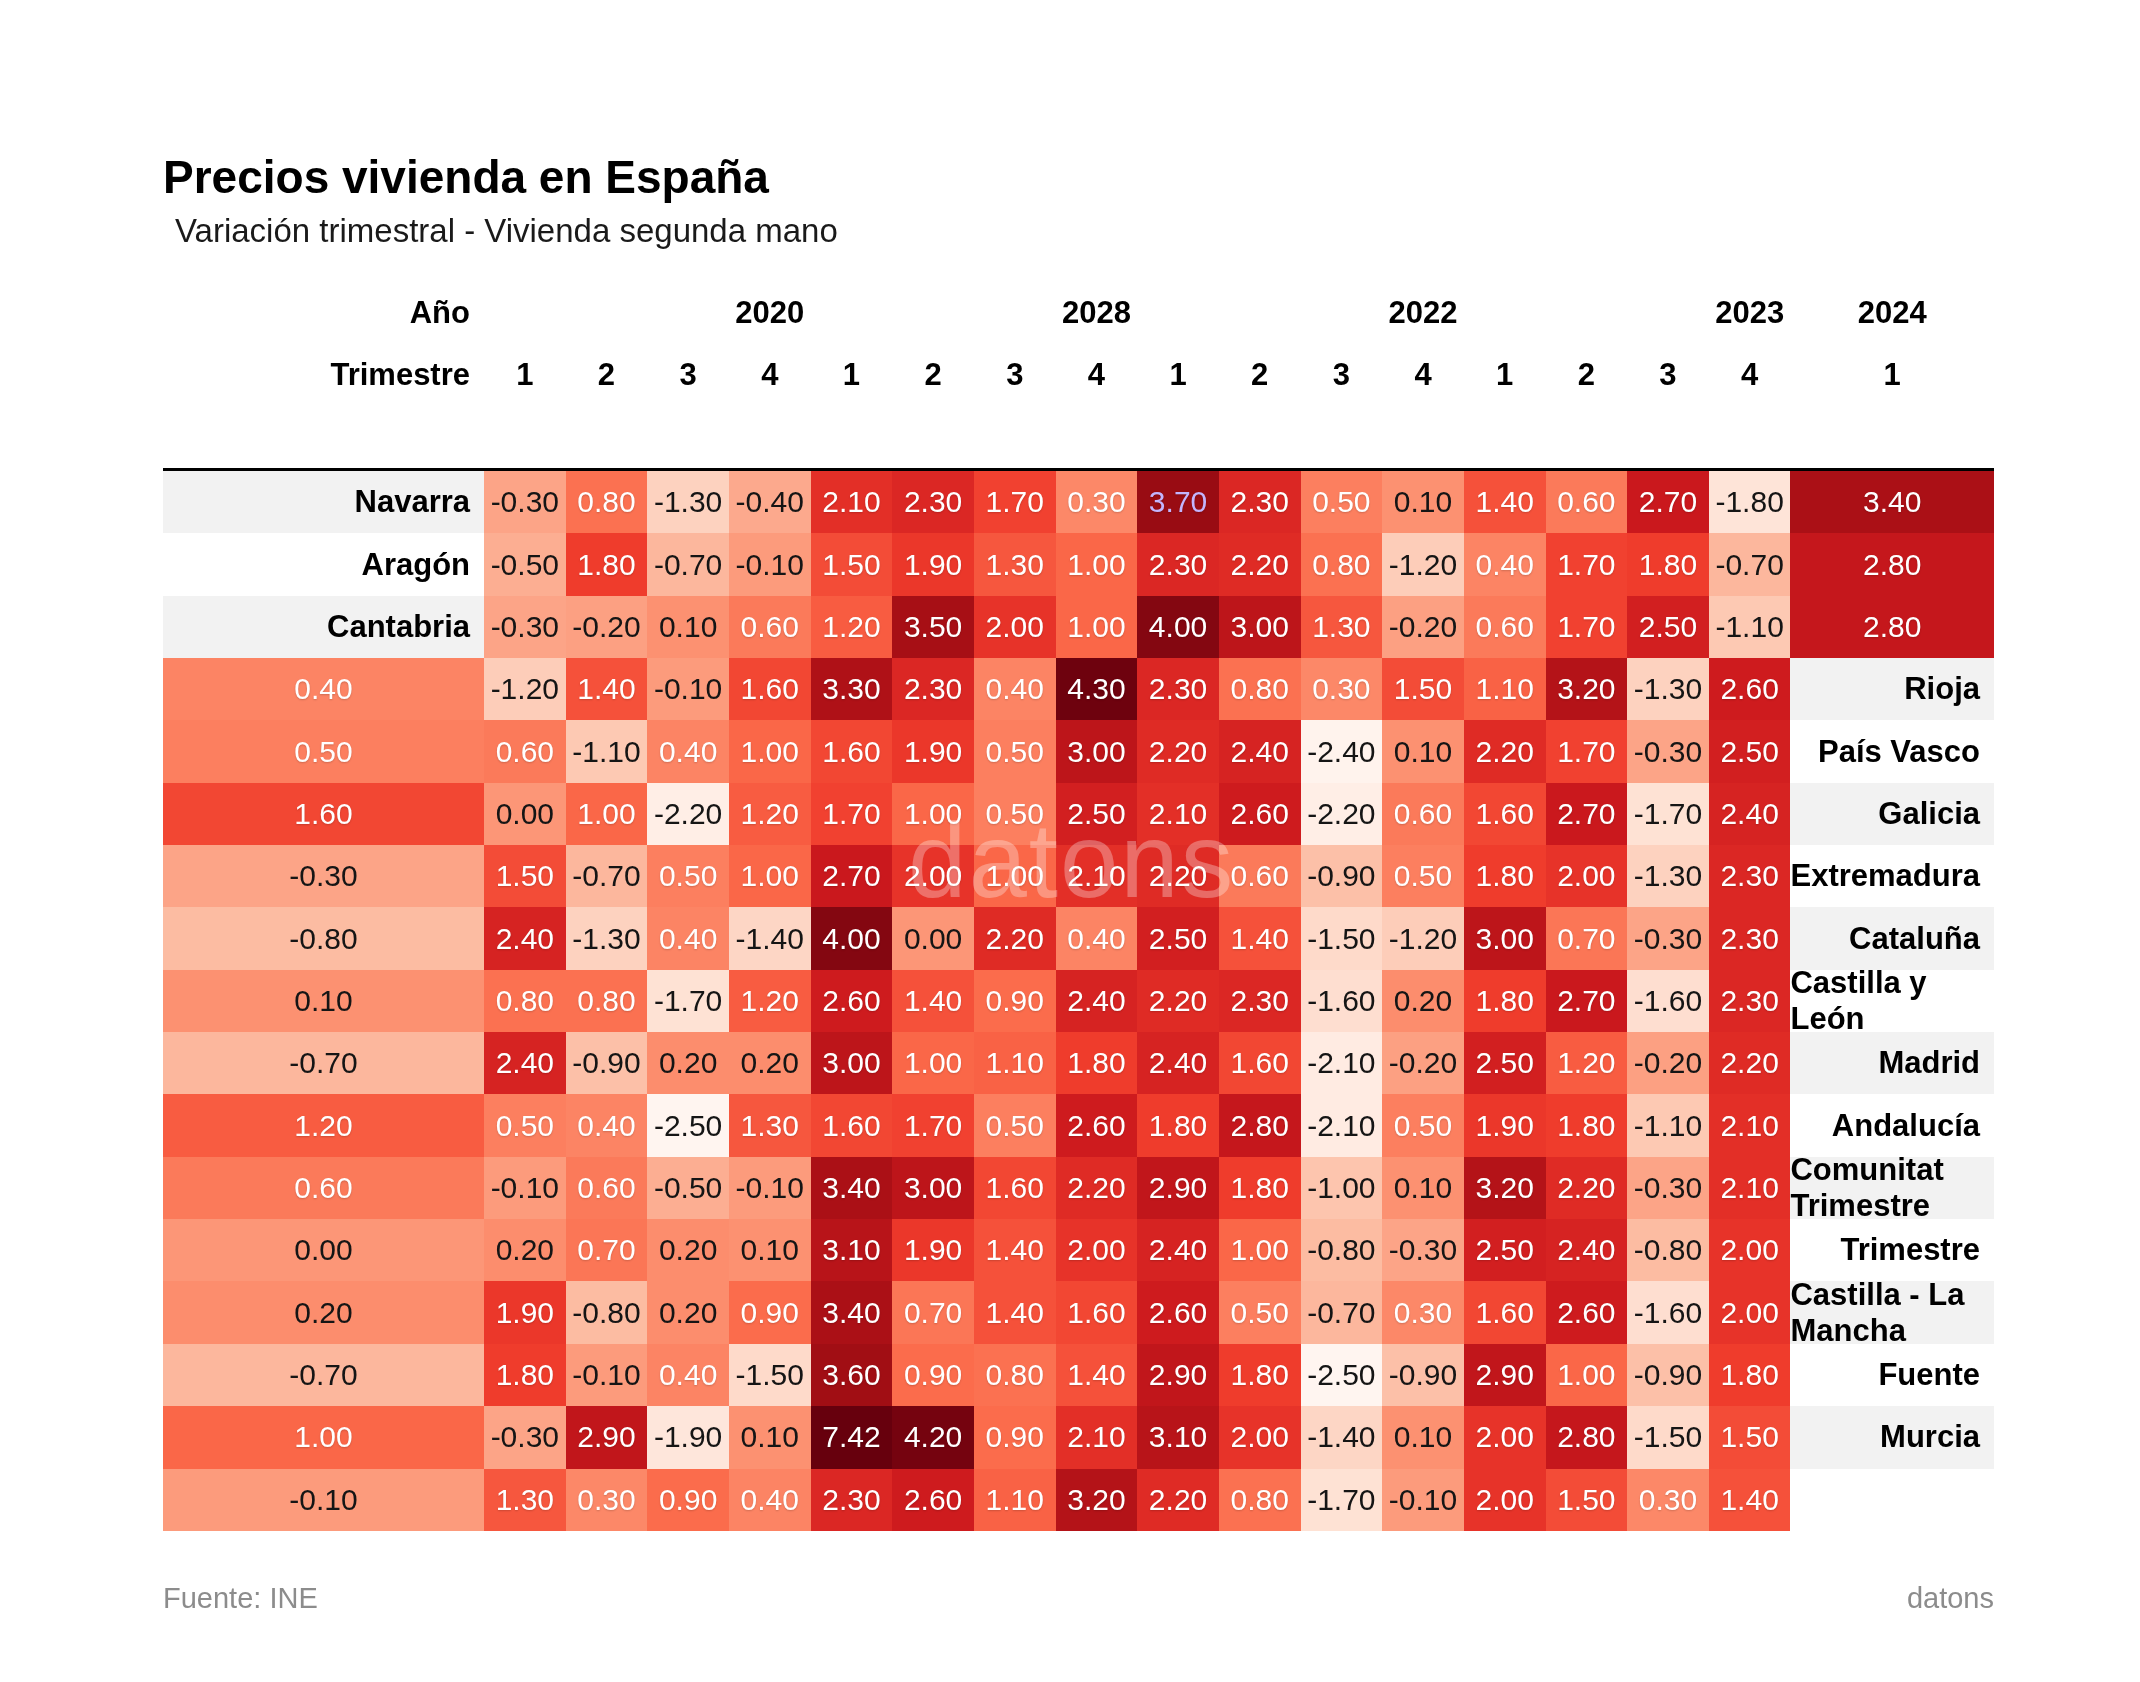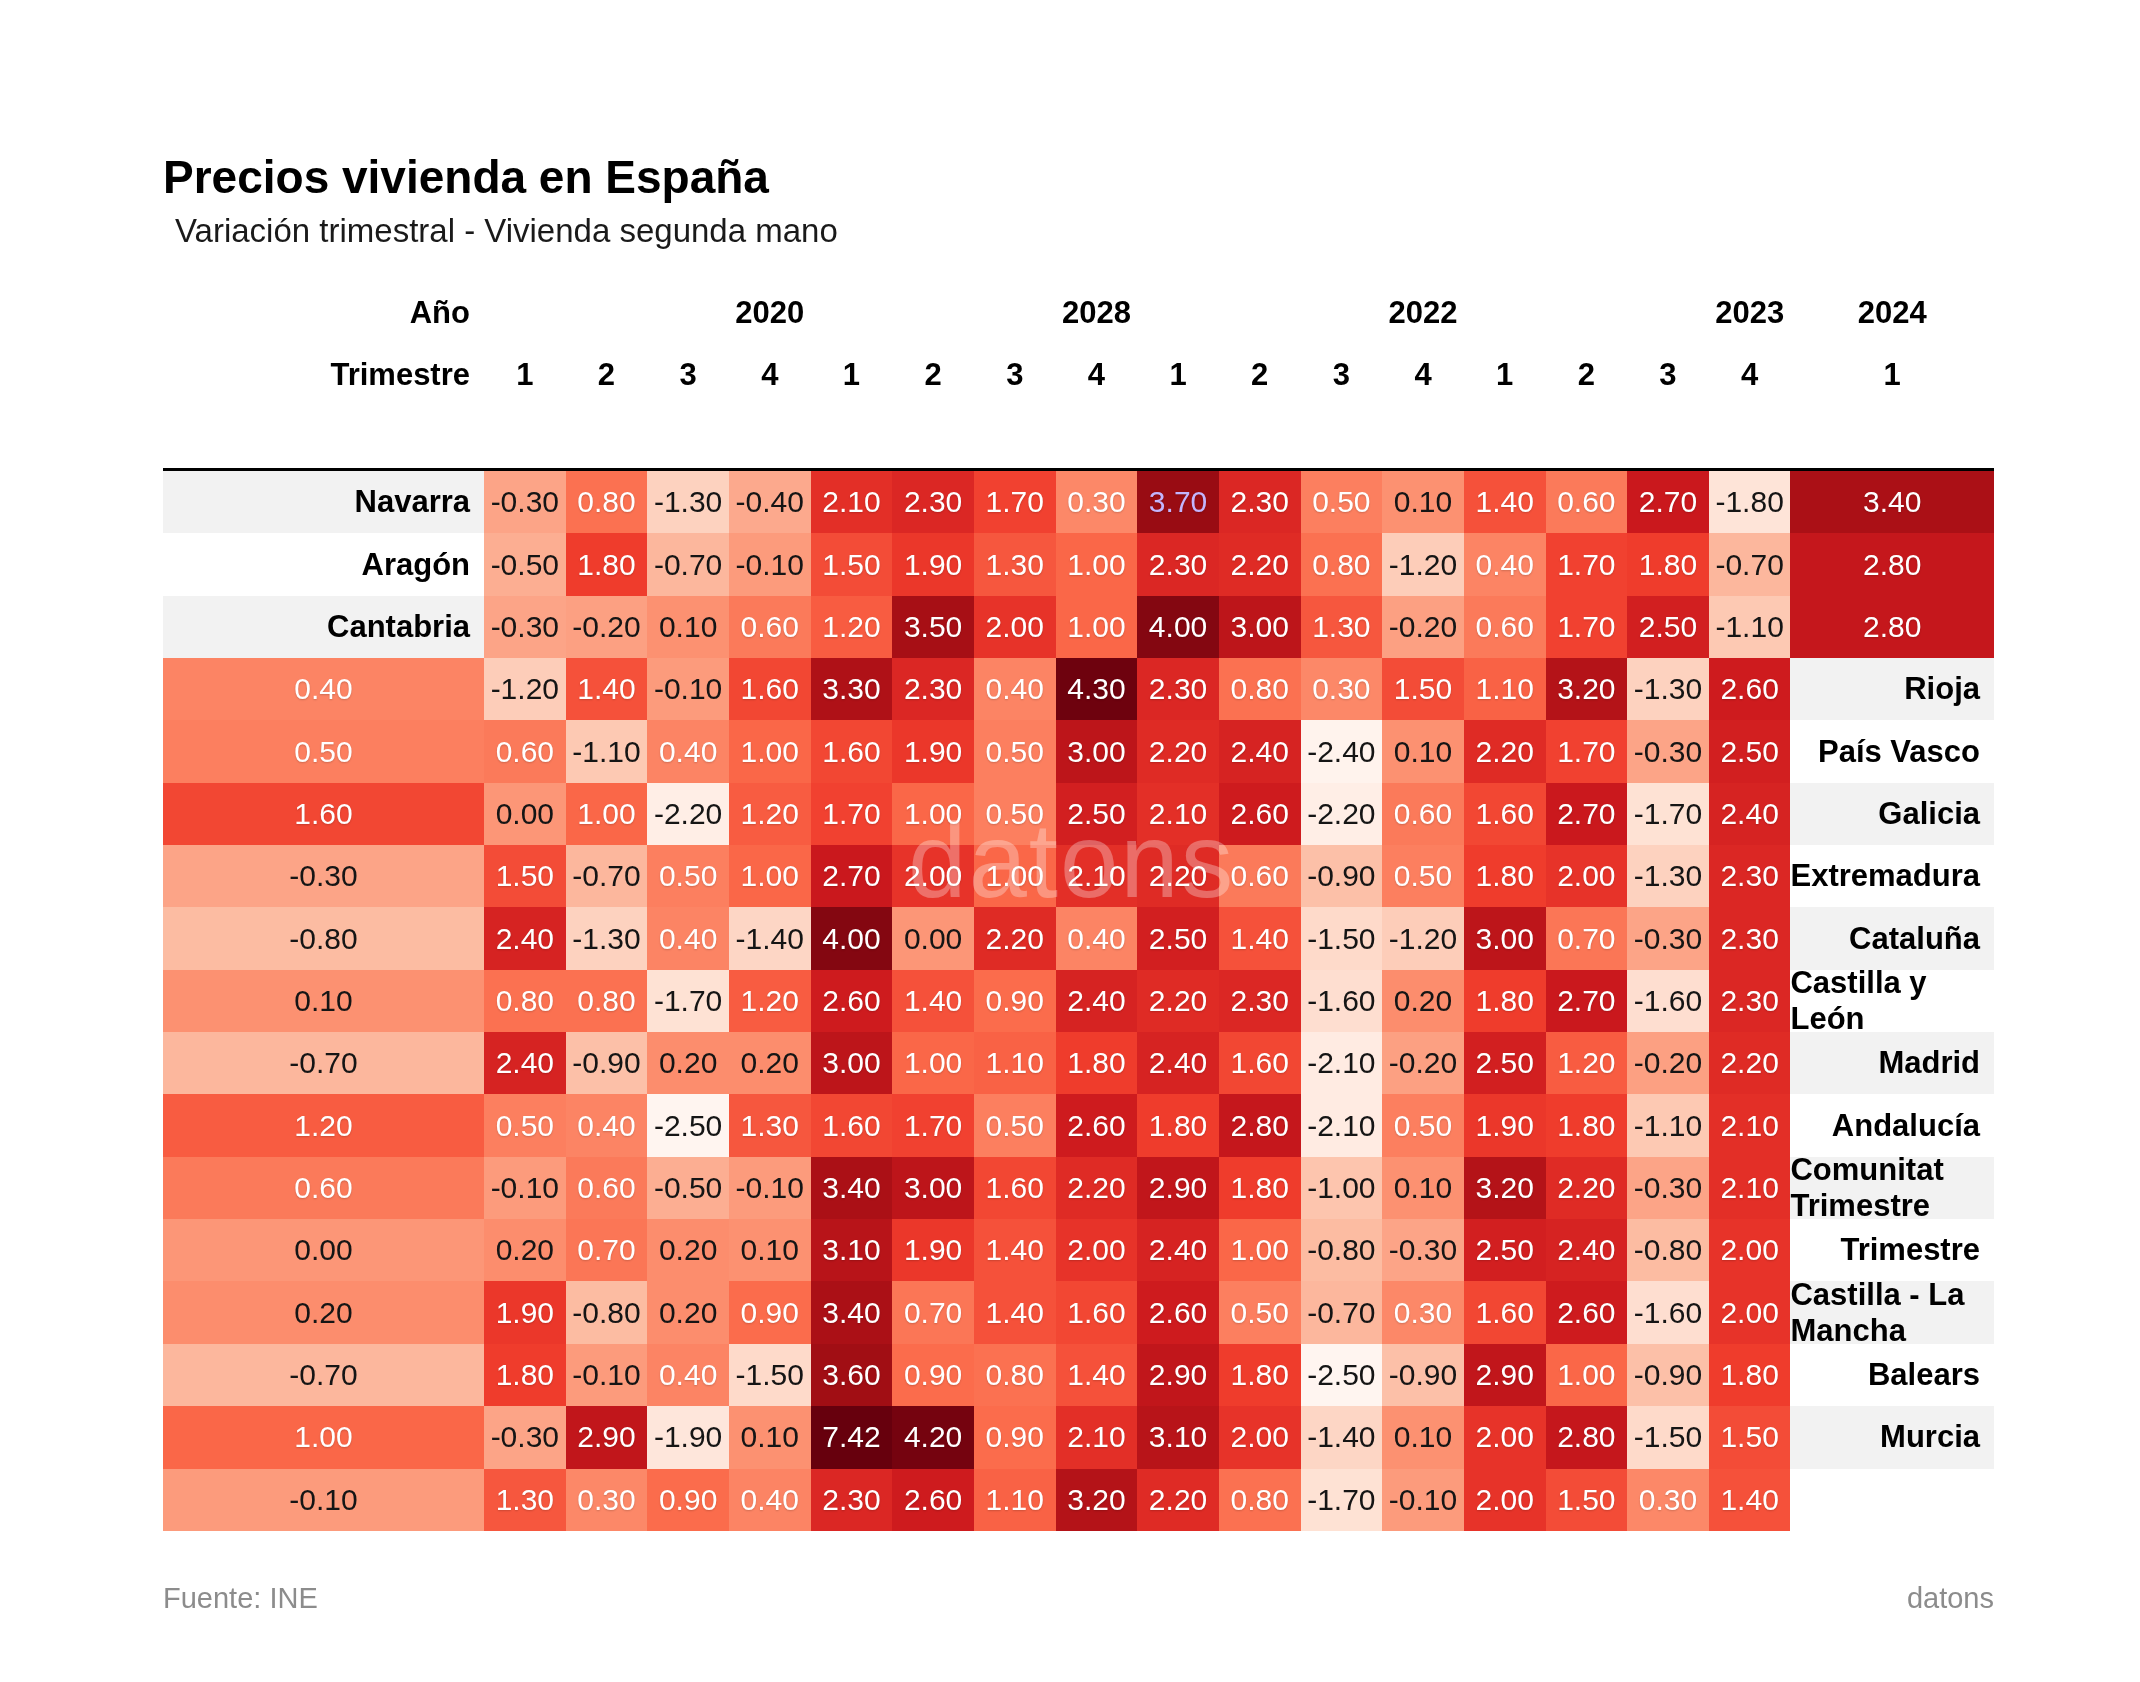--- a/index.html
+++ b/index.html
@@ -379,21 +379,21 @@
     <div class="cell light-text" style="background: rgb(251, 113, 81); color: rgb(255, 255, 255);">0.80</div>
     <div class="cell light-text" style="background: rgb(245, 81, 58); color: rgb(255, 255, 255);">1.40</div>
     <div class="cell light-text" style="background: rgb(193, 22, 27); color: rgb(255, 255, 255);">2.90</div>
     <div class="cell light-text" style="background: rgb(239, 60, 44); color: rgb(255, 255, 255);">1.80</div>
     <div class="cell" style="background: rgb(255, 245, 240); color: rgb(21, 21, 21);">-2.50</div>
     <div class="cell" style="background: rgb(252, 192, 168); color: rgb(21, 21, 21);">-0.90</div>
     <div class="cell light-text" style="background: rgb(193, 22, 27); color: rgb(255, 255, 255);">2.90</div>
     <div class="cell light-text" style="background: rgb(250, 103, 72); color: rgb(255, 255, 255);">1.00</div>
     <div class="cell" style="background: rgb(252, 192, 168); color: rgb(21, 21, 21);">-0.90</div>
     <div class="cell light-text" style="background: rgb(239, 60, 44); color: rgb(255, 255, 255);">1.80</div>
-    <div class="rowlabel odd">Balears</div>
+    <div class="rowlabel odd">Fuente</div>
     <div class="cell light-text" style="background: rgb(250, 103, 72); color: rgb(255, 255, 255);">1.00</div>
     <div class="cell" style="background: rgb(252, 164, 135); color: rgb(21, 21, 21);">-0.30</div>
     <div class="cell light-text" style="background: rgb(193, 22, 27); color: rgb(255, 255, 255);">2.90</div>
     <div class="cell" style="background: rgb(254, 230, 219); color: rgb(21, 21, 21);">-1.90</div>
     <div class="cell" style="background: rgb(252, 145, 113); color: rgb(21, 21, 21);">0.10</div>
     <div class="cell light-text" style="background: rgb(103, 0, 13); color: rgb(255, 255, 255);">7.42</div>
     <div class="cell light-text" style="background: rgb(117, 3, 15); color: rgb(255, 255, 255);">4.20</div>
     <div class="cell light-text" style="background: rgb(251, 108, 76); color: rgb(255, 255, 255);">0.90</div>
     <div class="cell light-text" style="background: rgb(227, 47, 39); color: rgb(255, 255, 255);">2.10</div>
     <div class="cell light-text" style="background: rgb(184, 20, 25); color: rgb(255, 255, 255);">3.10</div>

